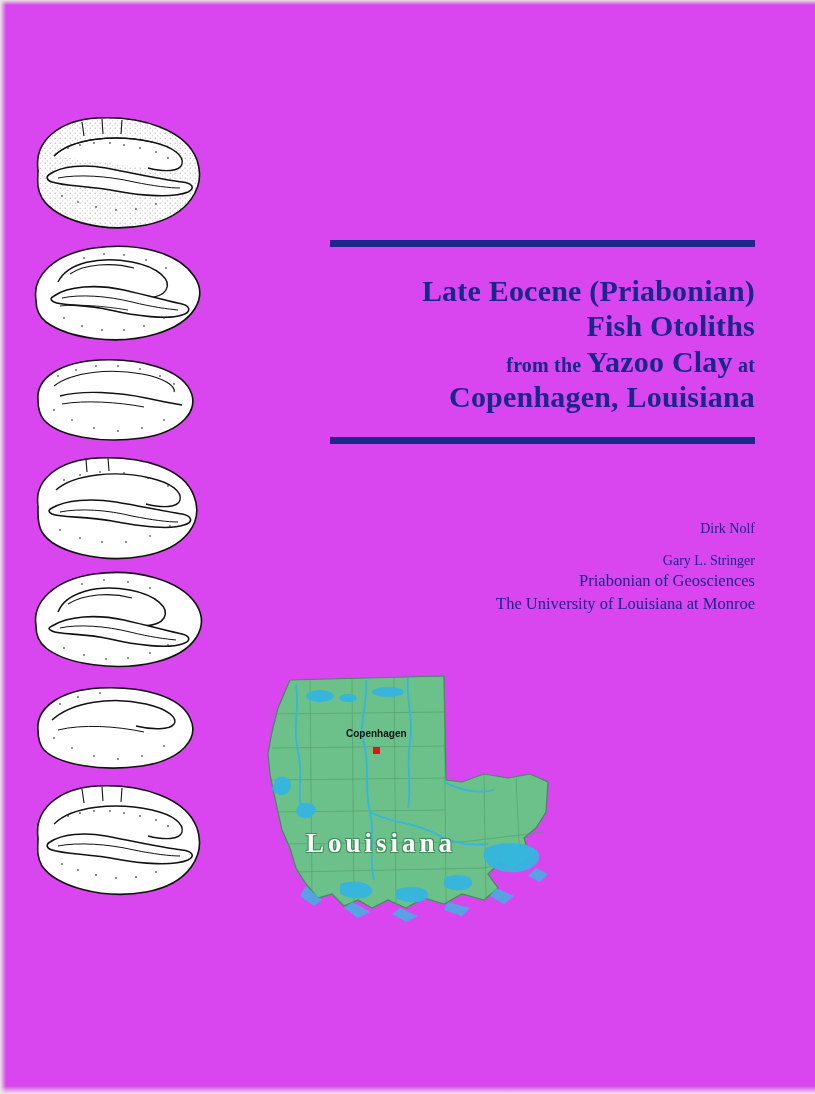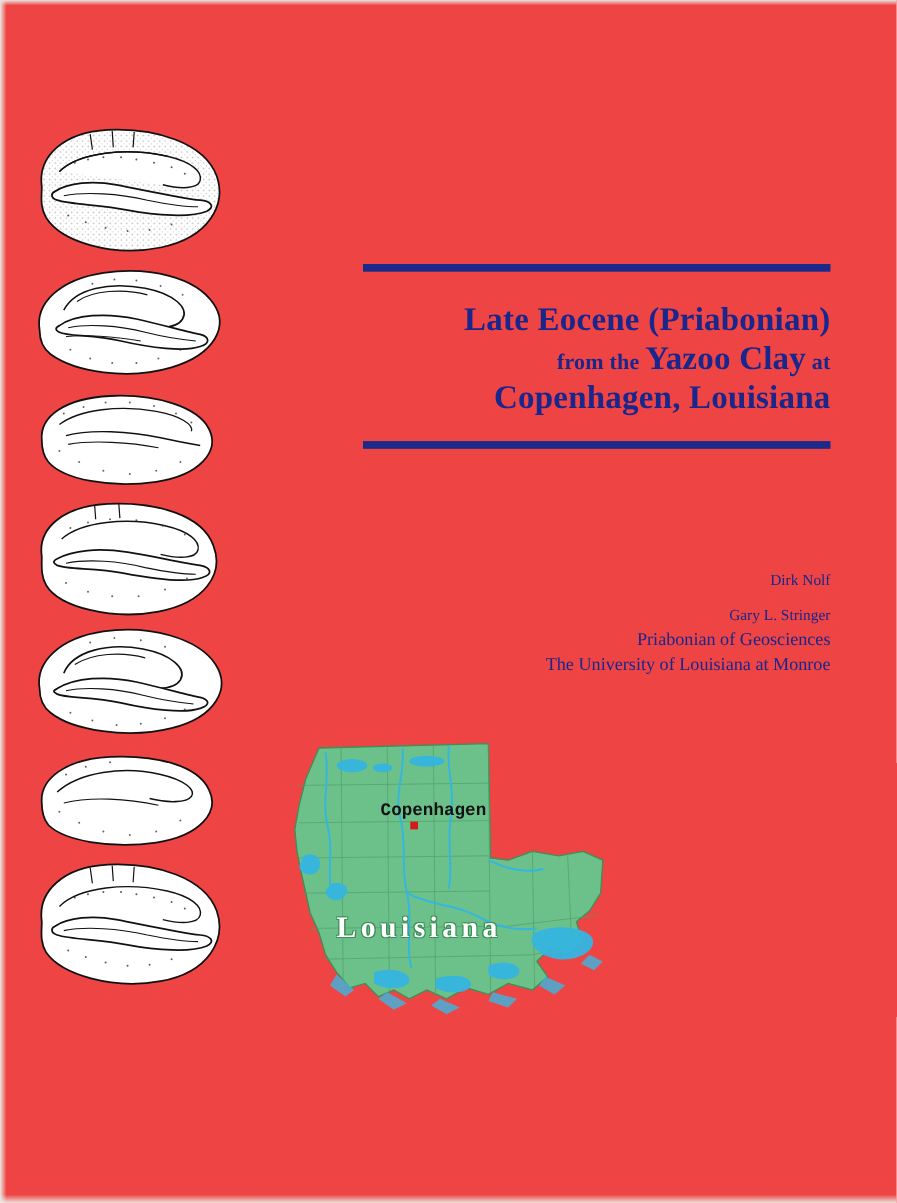--- a/index.html
+++ b/index.html
@@ -13,21 +13,21 @@
     position: relative;
     overflow: hidden;
     font-family: "Liberation Serif", serif;
     background: #fdfdfb;
   }
 
   
   .page {
     position: absolute;
     inset: 0;
-    background: #ef4444;
+    background: #d946ef;
   }
   .scan-edge-left {
     position: absolute;
     left: 0; top: 0; bottom: 0;
     width: 6px;
     background: linear-gradient(to right, #e9e7e1, rgba(255,255,255,0));
   }
   .scan-edge-top {
     position: absolute;
     left: 0; right: 0; top: 0;
@@ -121,22 +121,22 @@
     font-weight: bold;
     letter-spacing: 4px;
     color: #ffffff;
     text-shadow: 1px 1px 0 #3c8f56, -1px 1px 0 #3c8f56, 1px -1px 0 #3c8f56, -1px -1px 0 #3c8f56;
     text-align: right;
   }
   .map-label-city {
     position: absolute;
     left: 98px;
     top: 66px;
-    font-family: Liberation Mono, monospace;
-    font-size: 16px;
+    font-family: Liberation Sans, sans-serif;
+    font-size: 10px;
     font-weight: bold;
     color: #111111;
   }
   .map-city-dot {
     position: absolute;
     left: 125px;
     top: 85px;
     width: 7px;
     height: 7px;
     background: #d11a1a;
@@ -323,20 +323,21 @@
           <circle cx="132" cy="94" r="0.9"></circle>
       </g>
     </svg>
 
   </div>
 
   <div class="title-block">
     <div class="rule rule-top"></div>
 
     <div class="title-line t1">Late Eocene (Priabonian)</div>
+    <div class="title-line t2">Fish Otoliths</div>
     <div class="title-line t3">
       <span class="small-word">from the </span><span>Yazoo Clay</span><span class="small-word"> at</span>
     </div>
     <div class="title-line t4">Copenhagen, Louisiana</div>
 
     <div class="rule rule-bottom"></div>
   </div>
 
   <div class="authors">
     <div class="author-name">Dirk Nolf</div>

